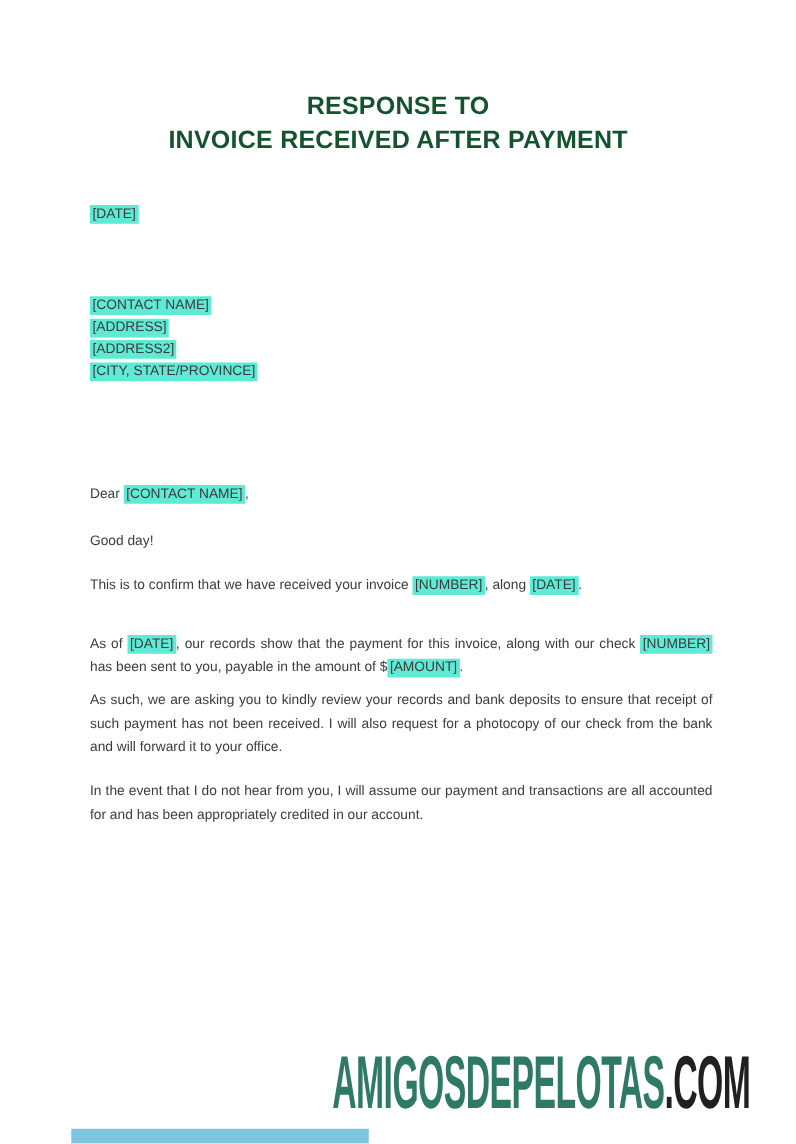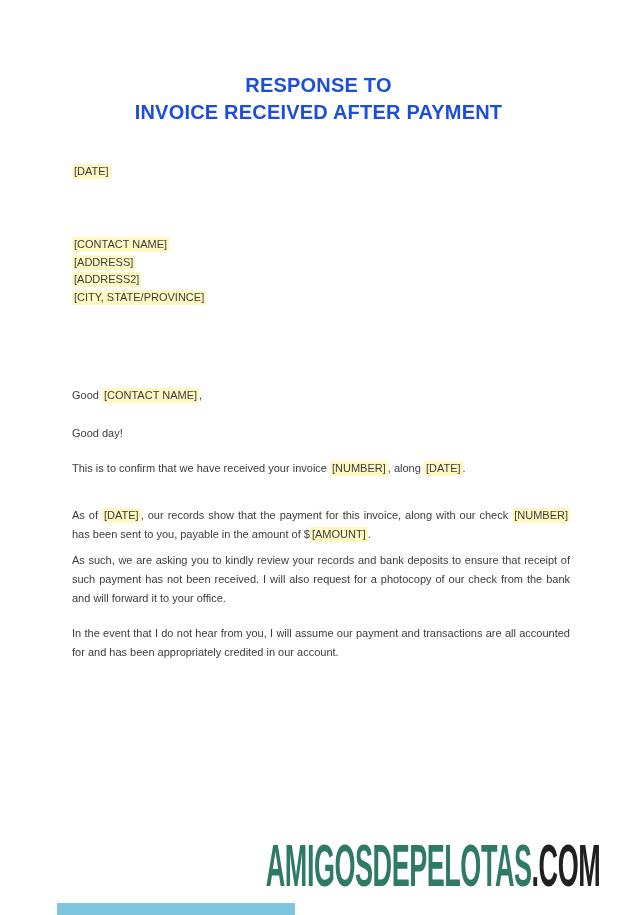--- a/index.html
+++ b/index.html
@@ -9,39 +9,39 @@
     height: 915px;
     background: #ffffff;
     overflow: hidden;
     font-family: "Liberation Sans", "DejaVu Sans", sans-serif;
     color: #3c3c3c;
   }
   .abs { position: absolute; }
   .title {
     top: 72px; left: 0; right: 0;
     text-align: center;
-    color: #1d4ed8;
+    color: #14532d;
     font-size: 20px;
     font-weight: bold;
     line-height: 27px;
     letter-spacing: 0.2px;
     margin: 0;
   }
   .title .tline { display: block; }
   .body-text {
     font-size: 11px;
     line-height: 19px;
     margin: 0;
   }
   .justify {
     text-align: justify;
     text-align-last: left;
   }
   .hl {
-    background: #fef9c3;
+    background: #5eead4;
     padding: 1px 2px 2px 2px;
   }
   .date-block   { top: 162px; left: 72px; }
   .addr-block   { top: 236px; left: 72px; line-height: 17.5px; font-size: 11px; }
   .addr-line    { height: 17.5px; }
   .salutation   { top: 386px; left: 72px; }
   .greeting     { top: 424px; left: 72px; }
   .para-1       { top: 459px; left: 72px; width: 498px; }
   .para-2       { top: 494px; left: 72px; width: 498px; margin-top: 12px; }
   .para-3       { top: 551px; left: 72px; width: 498px; }
@@ -78,21 +78,21 @@
     <span class="hl">[DATE]</span>
   </div>
 
   <div class="abs addr-block">
     <div class="addr-line"><span class="hl">[CONTACT NAME]</span></div>
     <div class="addr-line"><span class="hl">[ADDRESS]</span></div>
     <div class="addr-line"><span class="hl">[ADDRESS2]</span></div>
     <div class="addr-line"><span class="hl">[CITY, STATE/PROVINCE]</span></div>
   </div>
 
-  <p class="abs body-text salutation"><span>Good </span><span class="hl">[CONTACT NAME]</span><span>,</span></p>
+  <p class="abs body-text salutation"><span>Dear </span><span class="hl">[CONTACT NAME]</span><span>,</span></p>
 
   <p class="abs body-text greeting">Good day!</p>
 
   <p class="abs body-text para-1"><span>This is to confirm that we have received your invoice </span><span class="hl">[NUMBER]</span><span>, along </span><span class="hl">[DATE]</span><span>.</span></p>
 
   <p class="abs body-text justify para-2"><span>As of </span><span class="hl">[DATE]</span><span>, our records show that the payment for this invoice, along with our check </span><span class="hl">[NUMBER]</span><span> has been sent to you, payable in the amount of $</span><span class="hl">[AMOUNT]</span><span>.</span></p>
 
   <p class="abs body-text justify para-3"><span>As such, we are asking you to kindly review your records and bank deposits to ensure that receipt of such payment has not been received. I will also request for a photocopy of our check from the bank and will forward it to your office.</span></p>
 
   <p class="abs body-text justify para-4"><span>In the event that I do not hear from you, I will assume our payment and transactions are all accounted for and has been appropriately credited in our account.</span></p>

